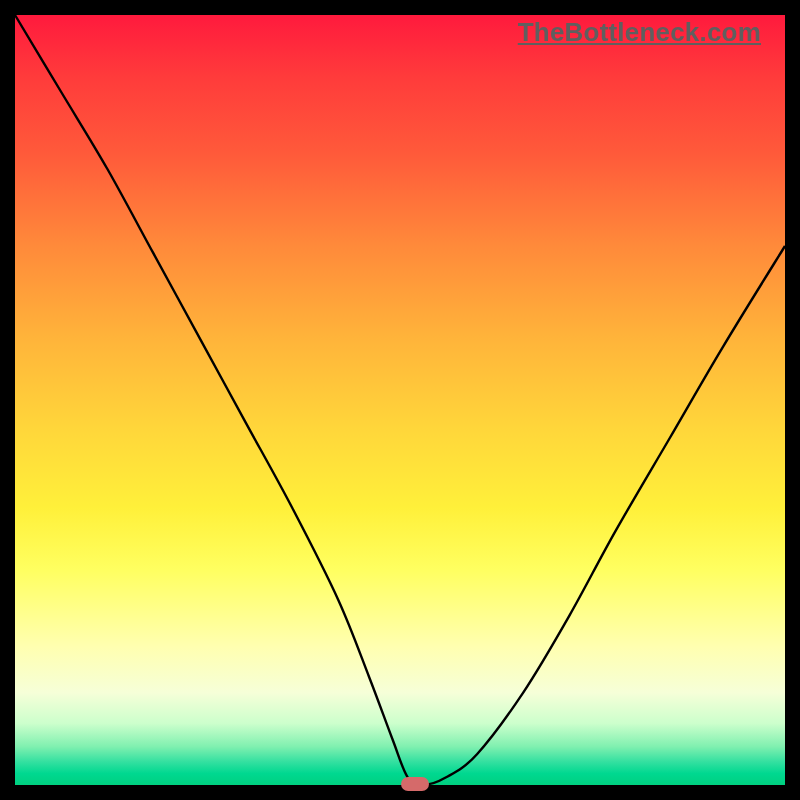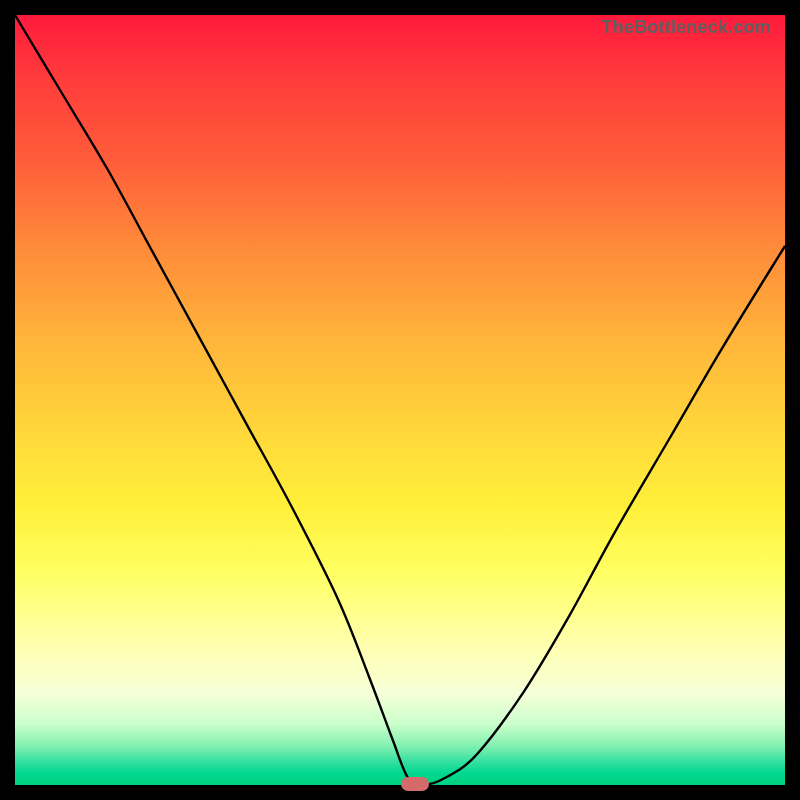--- a/index.html
+++ b/index.html
@@ -38,26 +38,27 @@
       #ccffcc 92%,
       #80f0b0 95%,
       #33e0a0 97%,
       #00d890 98.5%,
       #00d080 100%
     );
   }
   .watermark {
     position: absolute;
     top: 2px;
-    right: 14px;
-    font-size: 18px;
+    right: 24px;
+    font-size: 26px;
     font-weight: 600;
     color: #5f5f5f;
     letter-spacing: 0.2px;
     user-select: none;
+    text-decoration: underline;
   }
   svg.curve {
     position: absolute;
     left: 0;
     top: 0;
     width: 770px;
     height: 770px;
     overflow: visible;
   }
   .marker {

